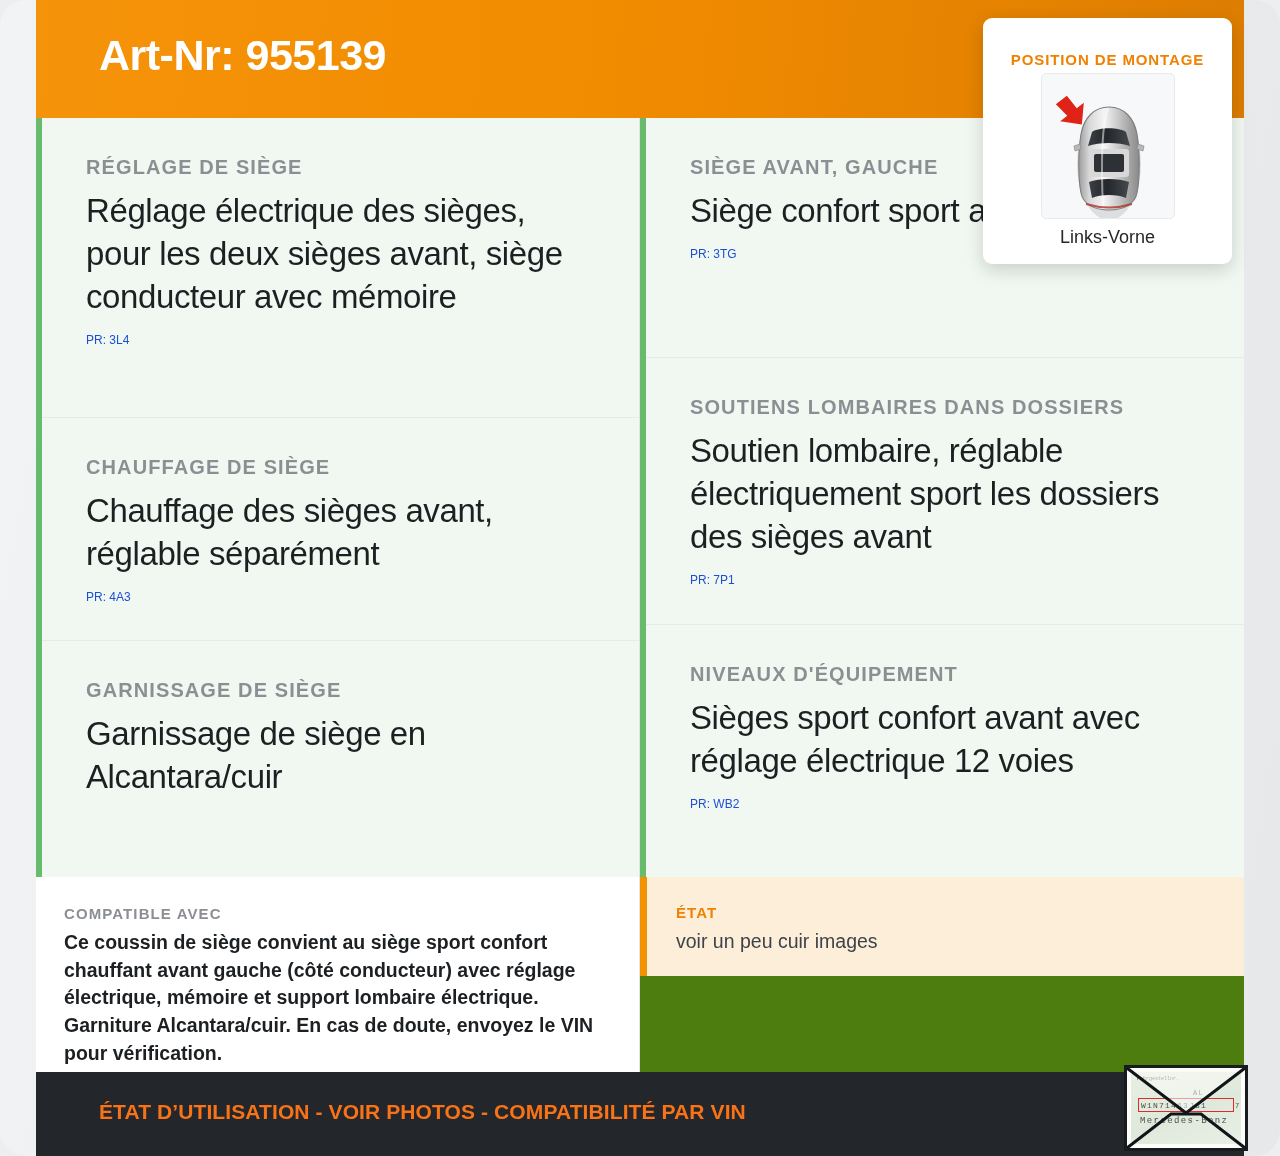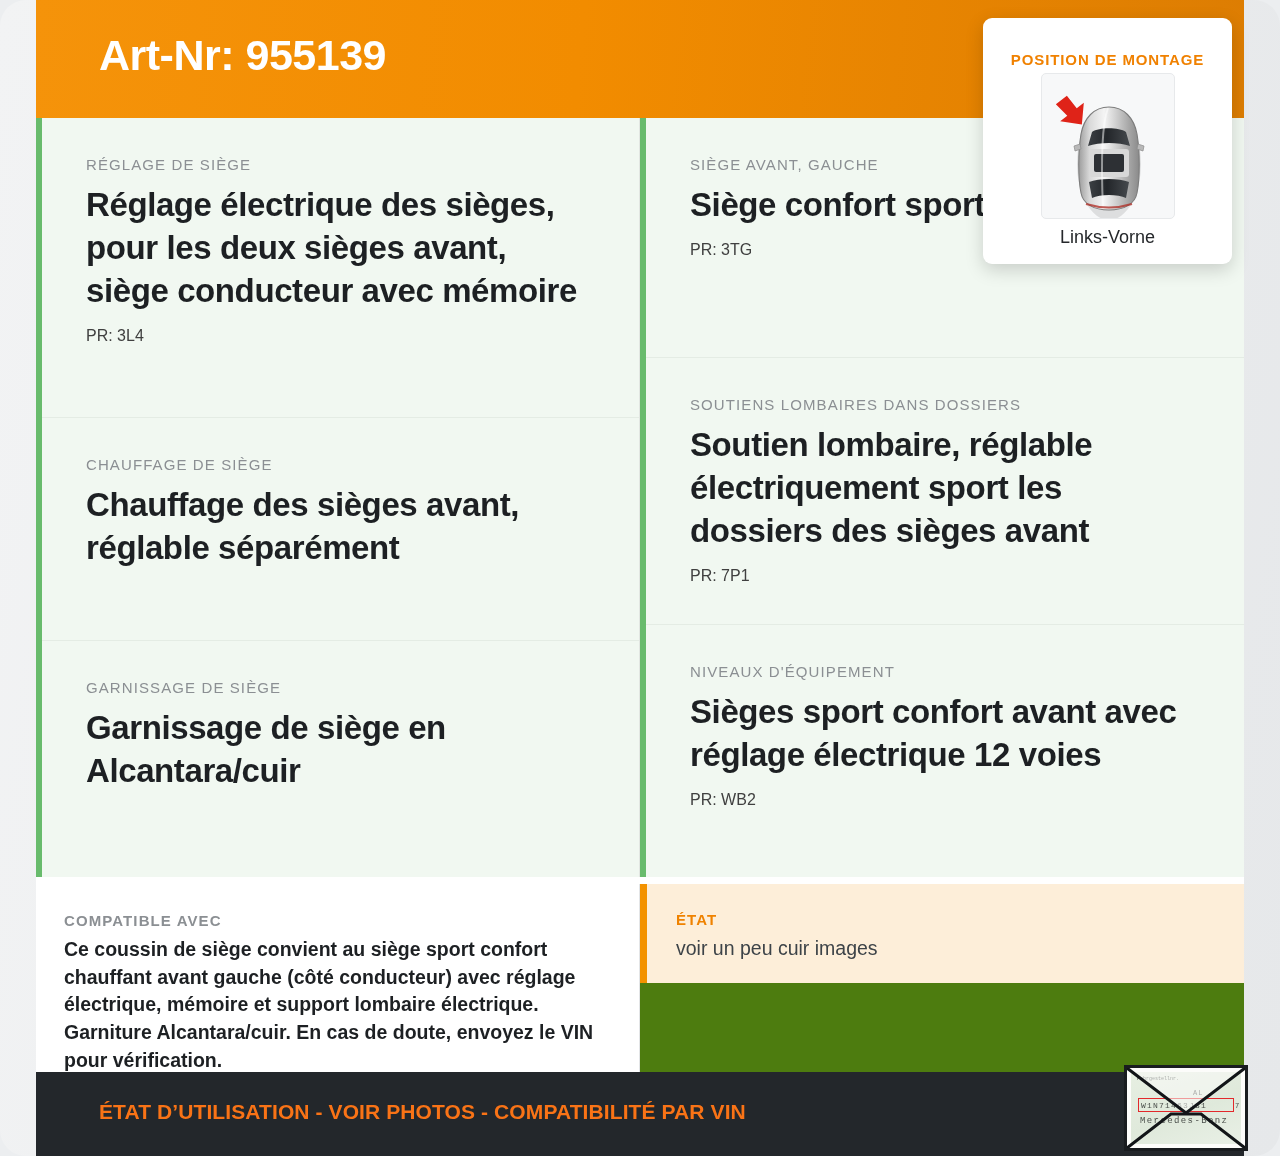--- a/index.html
+++ b/index.html
@@ -86,50 +86,49 @@
 
   .col-left .feat:nth-child(2) { height: 300px; }
   .col-left .feat:nth-child(3) { height: 223px; }
   .col-left .feat:nth-child(4) { height: 236px; }
 
   .col-right .feat:nth-child(2) { height: 240px; }
   .col-right .feat:nth-child(3) { height: 267px; }
   .col-right .feat:nth-child(4) { height: 252px; }
 
   .feat-label {
-    font-size: 15px;
-    font-weight: normal;
+    font-size: 20px;
+    font-weight: bold;
     letter-spacing: 1.1px;
     color: #8b8f93;
     text-transform: uppercase;
     margin-bottom: 11px;
   }
   .feat-title {
     font-size: 33px;
     line-height: 1.30;
-    font-weight: bold;
+    font-weight: normal;
     color: #1d2023;
     letter-spacing: -0.4px;
     margin-bottom: 14px;
   }
   .feat-pr {
-    font-size: 16px;
-    color: #404040;
+    font-size: 12px;
+    color: #1d4ed8;
   }
 
   
   .info-row {
     position: absolute;
     left: 0;
     top: 877px;
     width: 1208px;
     height: 195px;
     display: flex;
     background: #ffffff;
-    margin-top: 7px;
   }
   .info-compat {
     position: relative;
     width: 604px;
     background: #ffffff;
     border-right: 1px solid #e3e5e7;
     padding: 28px 44px 0 28px;
   }
   .info-state {
     position: relative;
@@ -293,20 +292,21 @@
 
         <div class="feat">
           <div class="feat-label">RÉGLAGE DE SIÈGE</div>
           <div class="feat-title">Réglage électrique des sièges, pour les deux sièges avant, siège conducteur avec mémoire</div>
           <div class="feat-pr">PR: 3L4</div>
         </div>
 
         <div class="feat">
           <div class="feat-label">CHAUFFAGE DE SIÈGE</div>
           <div class="feat-title">Chauffage des sièges avant, réglable séparément</div>
+          <div class="feat-pr">PR: 4A3</div>
         </div>
 
         <div class="feat">
           <div class="feat-label">GARNISSAGE DE SIÈGE</div>
           <div class="feat-title">Garnissage de siège en Alcantara/cuir</div>
         </div>
       </div>
 
       <div class="col col-right">
         <div class="accent-bar"></div>

